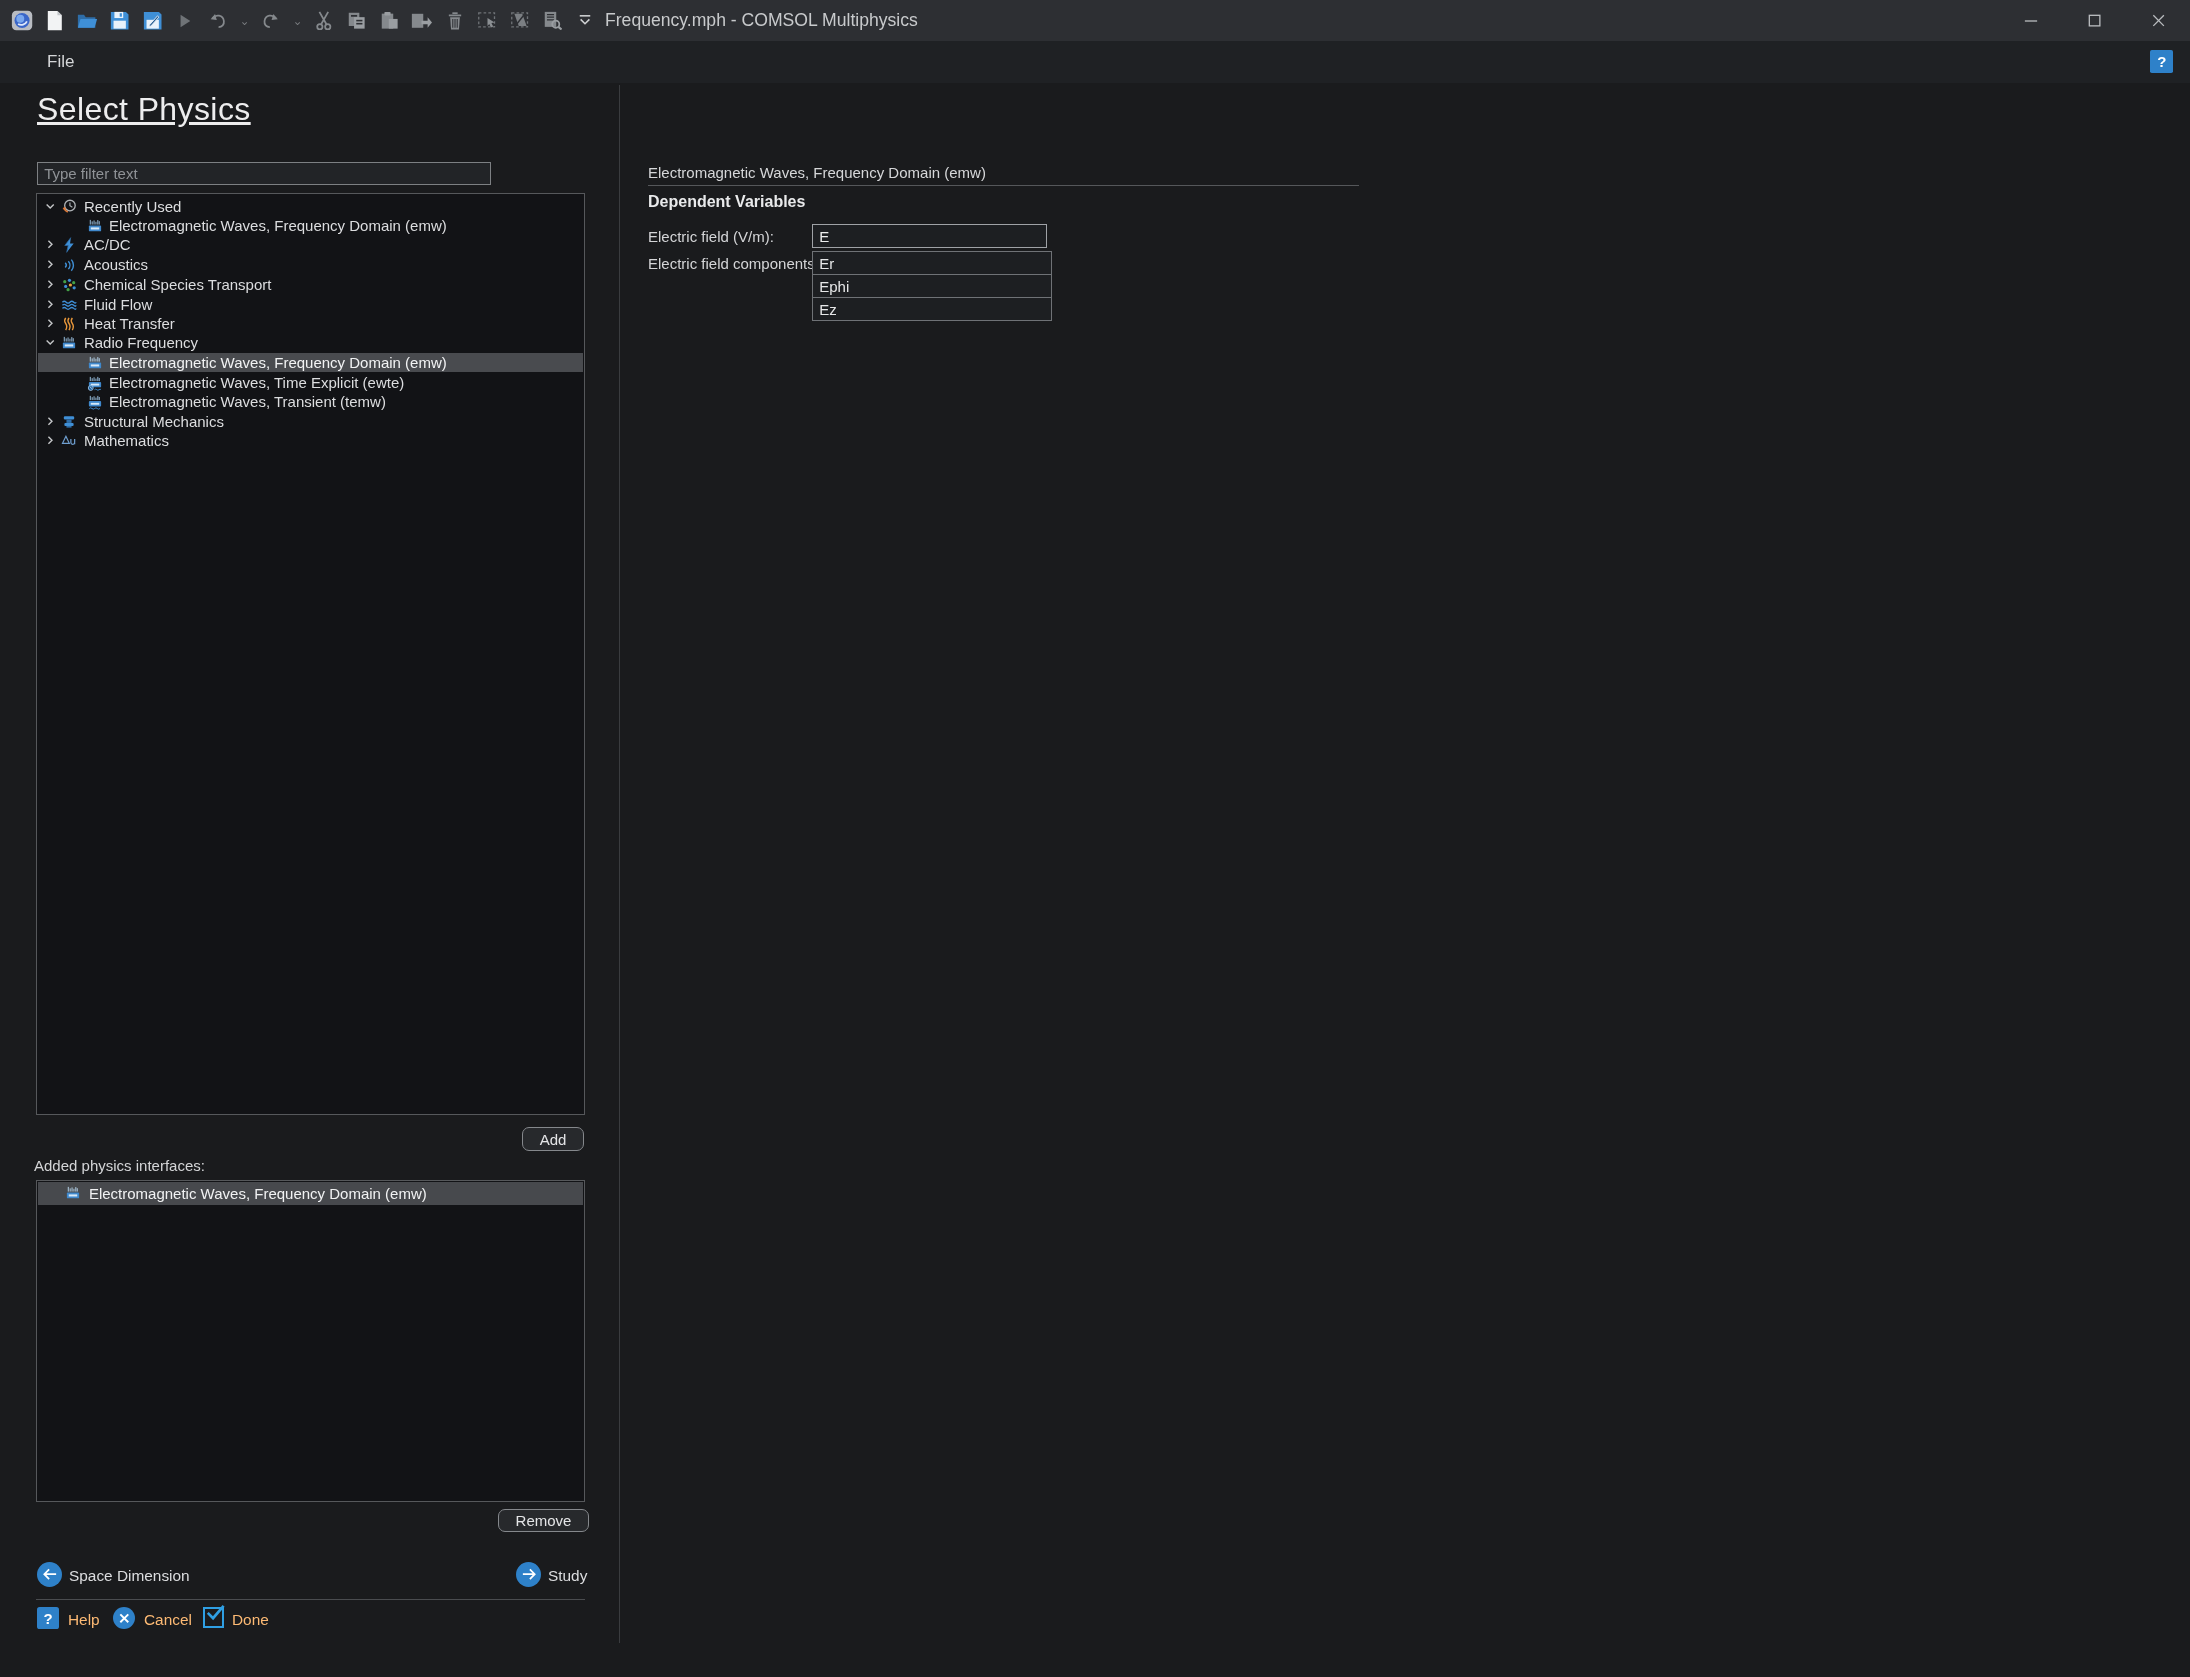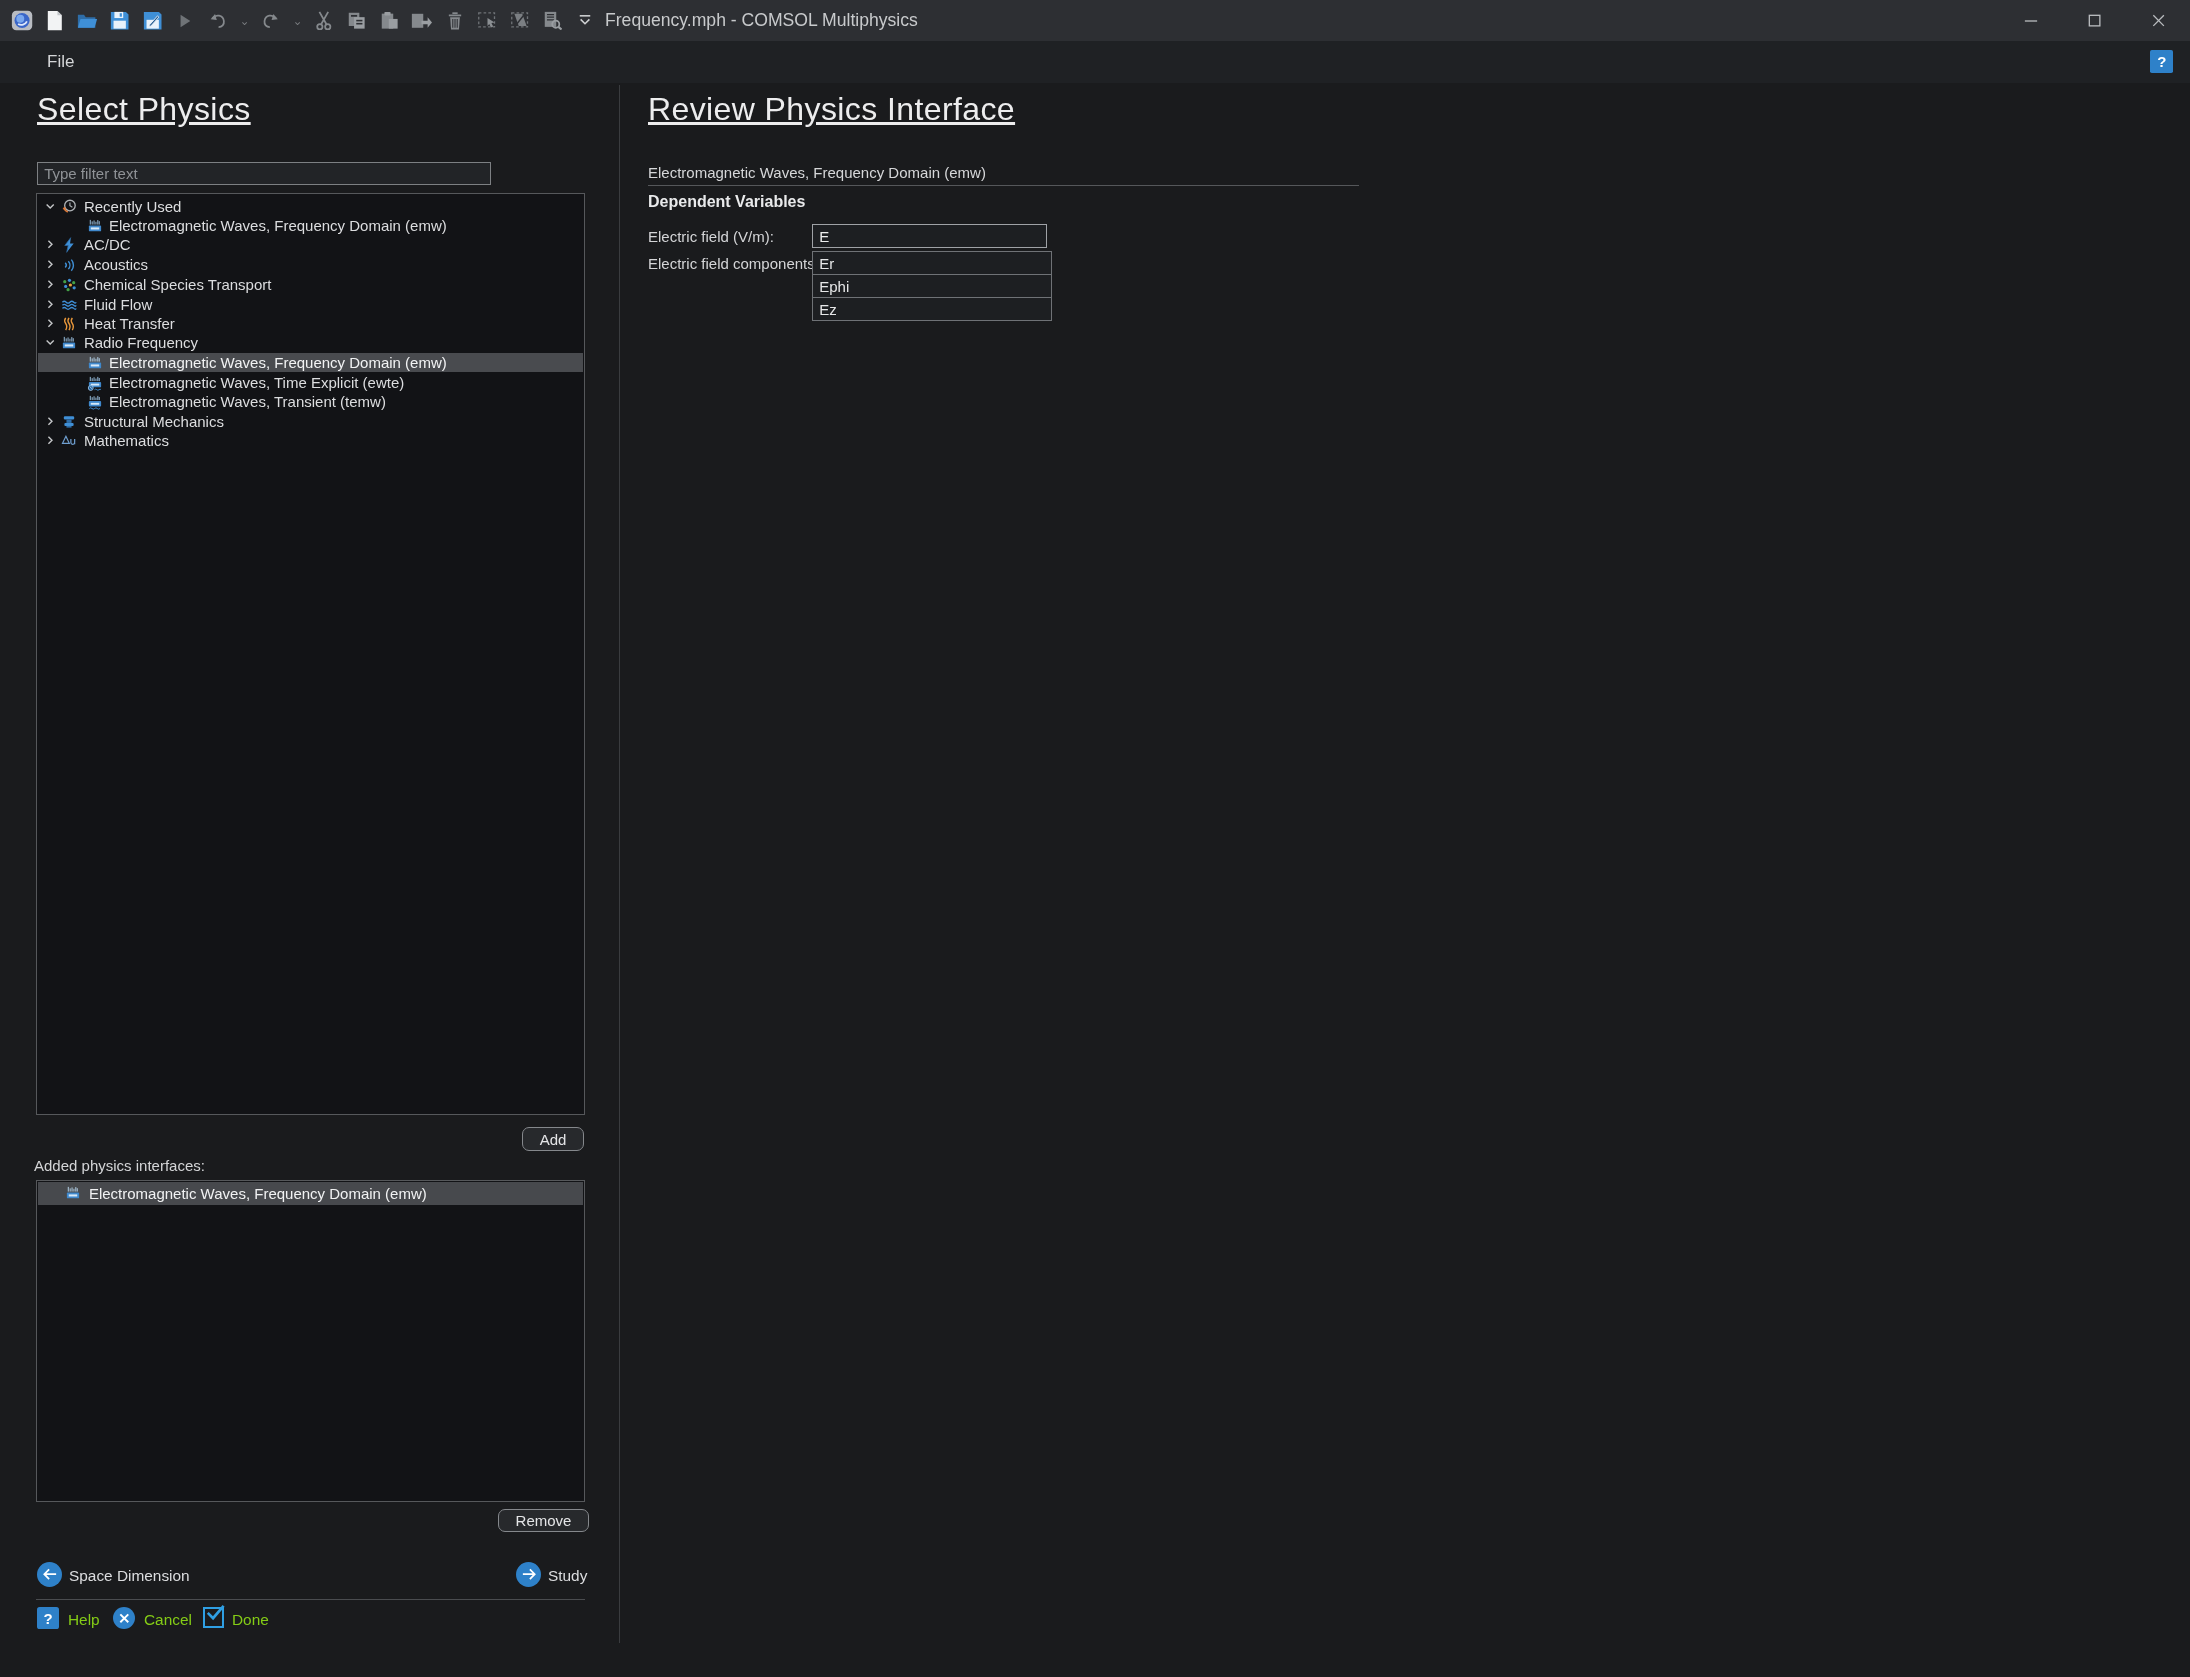--- a/index.html
+++ b/index.html
@@ -61,21 +61,21 @@
     background:#121316; border:0.9px solid #56585b; }
   .lrow { position:absolute; left:0.9px; top:0.9px; height:23px; width:545px; display:flex; align-items:center;
     background:#47494d; color:#f1f2f3; font-size:15px; }
   .lrow .t-ic { left:27px; top:3.5px; }
   .lrow .llbl { position:absolute; left:51px; white-space:nowrap; }
   
   .nav-circle { position:absolute; width:25px; height:25px; border-radius:50%; background:#2e81c9;
     display:flex; align-items:center; justify-content:center; }
   .nav-label { position:absolute; font-size:15.4px; color:#dcdddf; }
   .footer-divider { position:absolute; left:36px; top:1599px; width:549px; height:0.9px; background:#4a4c4f; }
-  .foot-item-label { position:absolute; font-size:15.4px; color:#84cc16; }
+  .foot-item-label { position:absolute; font-size:15.4px; color:#fdba74; }
   .help-sq { position:absolute; left:37px; top:1607px; width:22px; height:22px; background:#2e81c9;
     border-radius:2.6px; color:#fff; font-weight:bold; font-size:15px; display:flex; align-items:center; justify-content:center; }
   .cancel-ci { position:absolute; left:113px; top:1607px; width:22px; height:22px; background:#2e81c9;
     border-radius:50%; display:flex; align-items:center; justify-content:center; }
   .done-bx { position:absolute; left:203px; top:1607px; width:21px; height:21px;
     border:2.6px solid #2f9fe3; background:transparent; }
   
   .iface-name { position:absolute; left:648px; top:164px; font-size:15px; color:#d6d7d9; }
   .iface-divider { position:absolute; left:648px; top:185px; width:711px; height:0.9px; background:#55575a; }
   .section-h { position:absolute; left:648px; top:193px; font-size:16px; font-weight:bold; color:#e9eaeb; }
@@ -464,21 +464,20 @@
       </svg>
   </div>
   <span class="foot-item-label" style="left:144px; top:1611px;">Cancel</span>
   <div class="done-bx">
     <svg width="19.4" height="17.6" viewBox="0 0 22 20" style="margin:-4.4px 0 0 0.9px">
         <path d="M2 9 L8 15 L20 1" stroke="#2f9fe3" stroke-width="3" fill="none"></path>
       </svg>
   </div>
   <span class="foot-item-label" style="left:232px; top:1611px;">Done</span>
 
-  <div class="page-h1 h1-right">Review Physics Interface</div>
   <div class="iface-name">Electromagnetic Waves, Frequency Domain (emw)</div>
   <div class="iface-divider"></div>
   <div class="section-h">Dependent Variables</div>
 
   <span class="fld-label" style="top:228px;">Electric field (V/m):</span>
   <input class="efield-input" type="text" value="E" style="">
 
   <span class="fld-label" style="top:255px;">Electric field components:</span>
   <div class="comp-cell" style="top:251px;">Er</div>
   <div class="comp-cell" style="top:274px;">Ephi</div>

